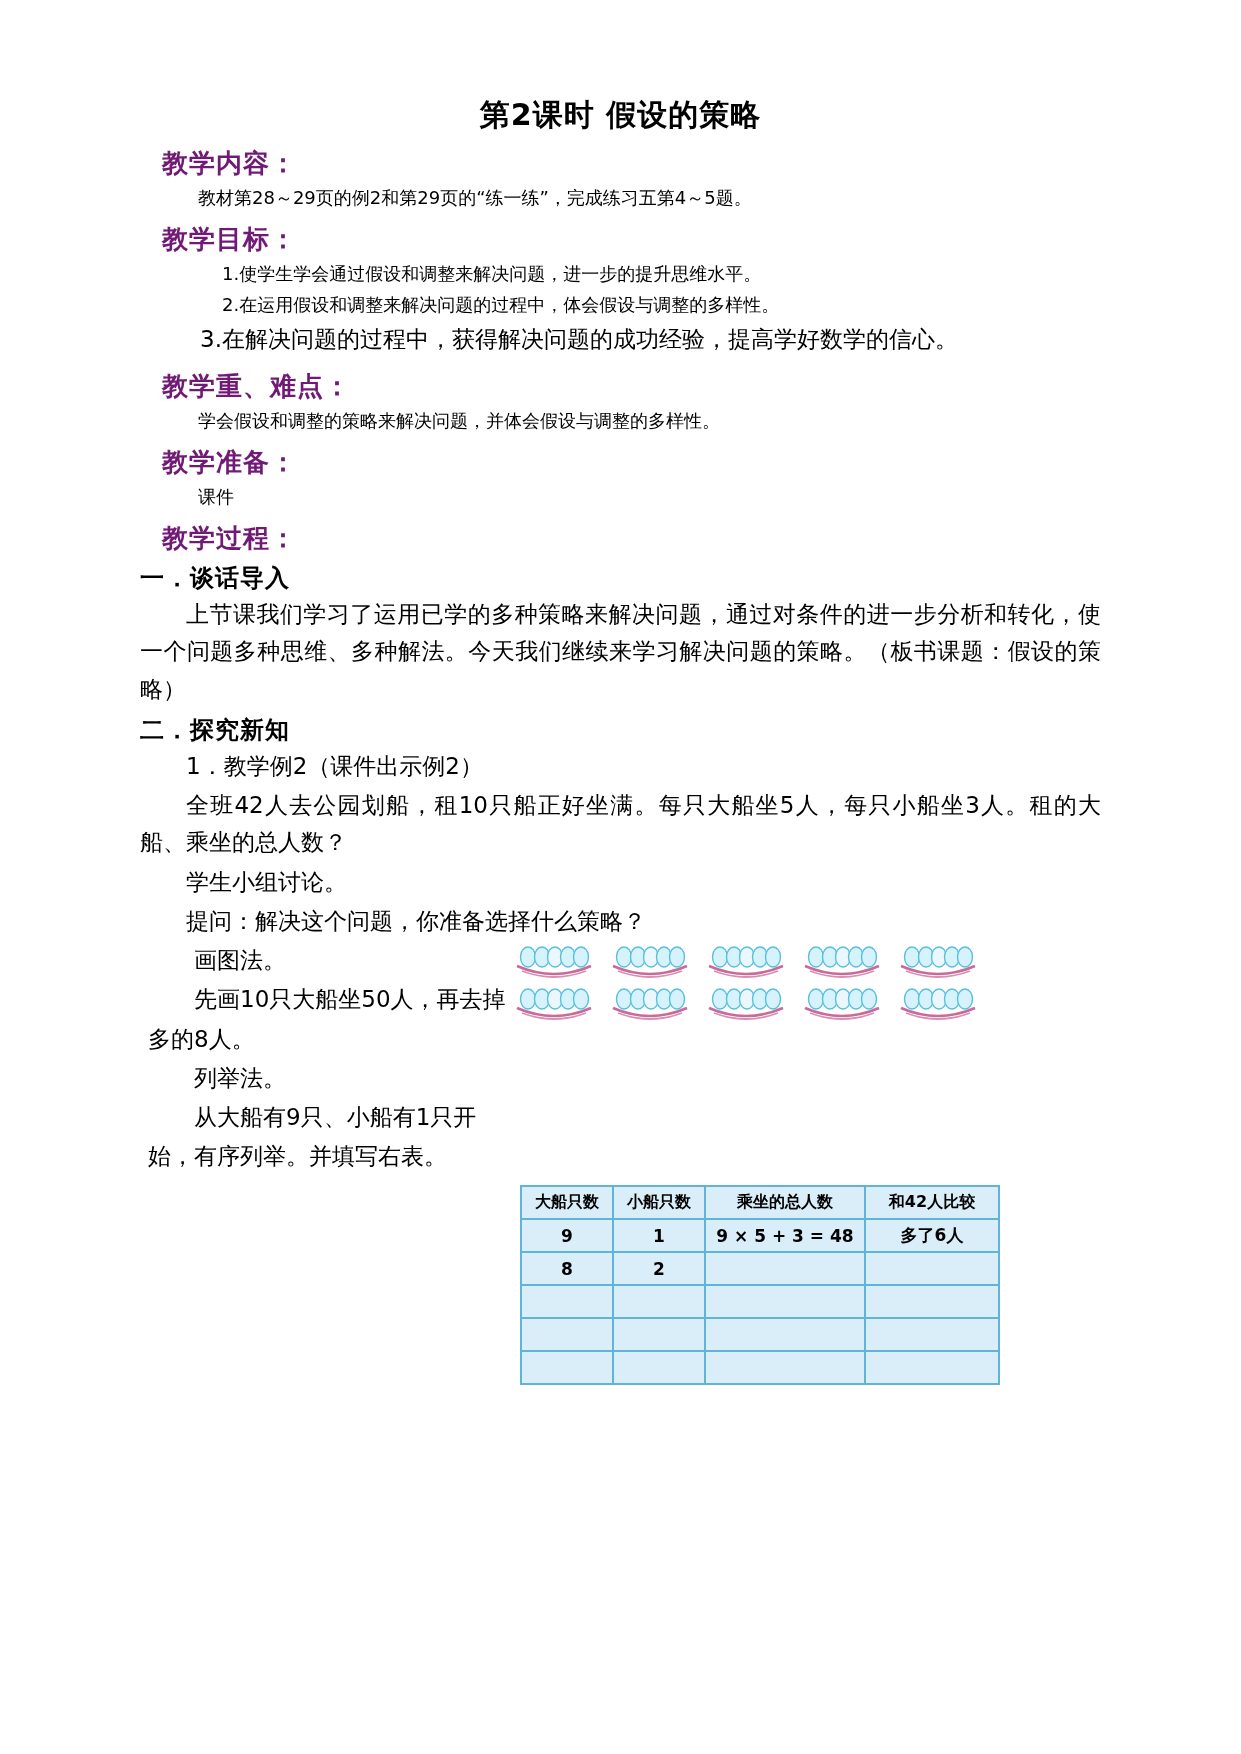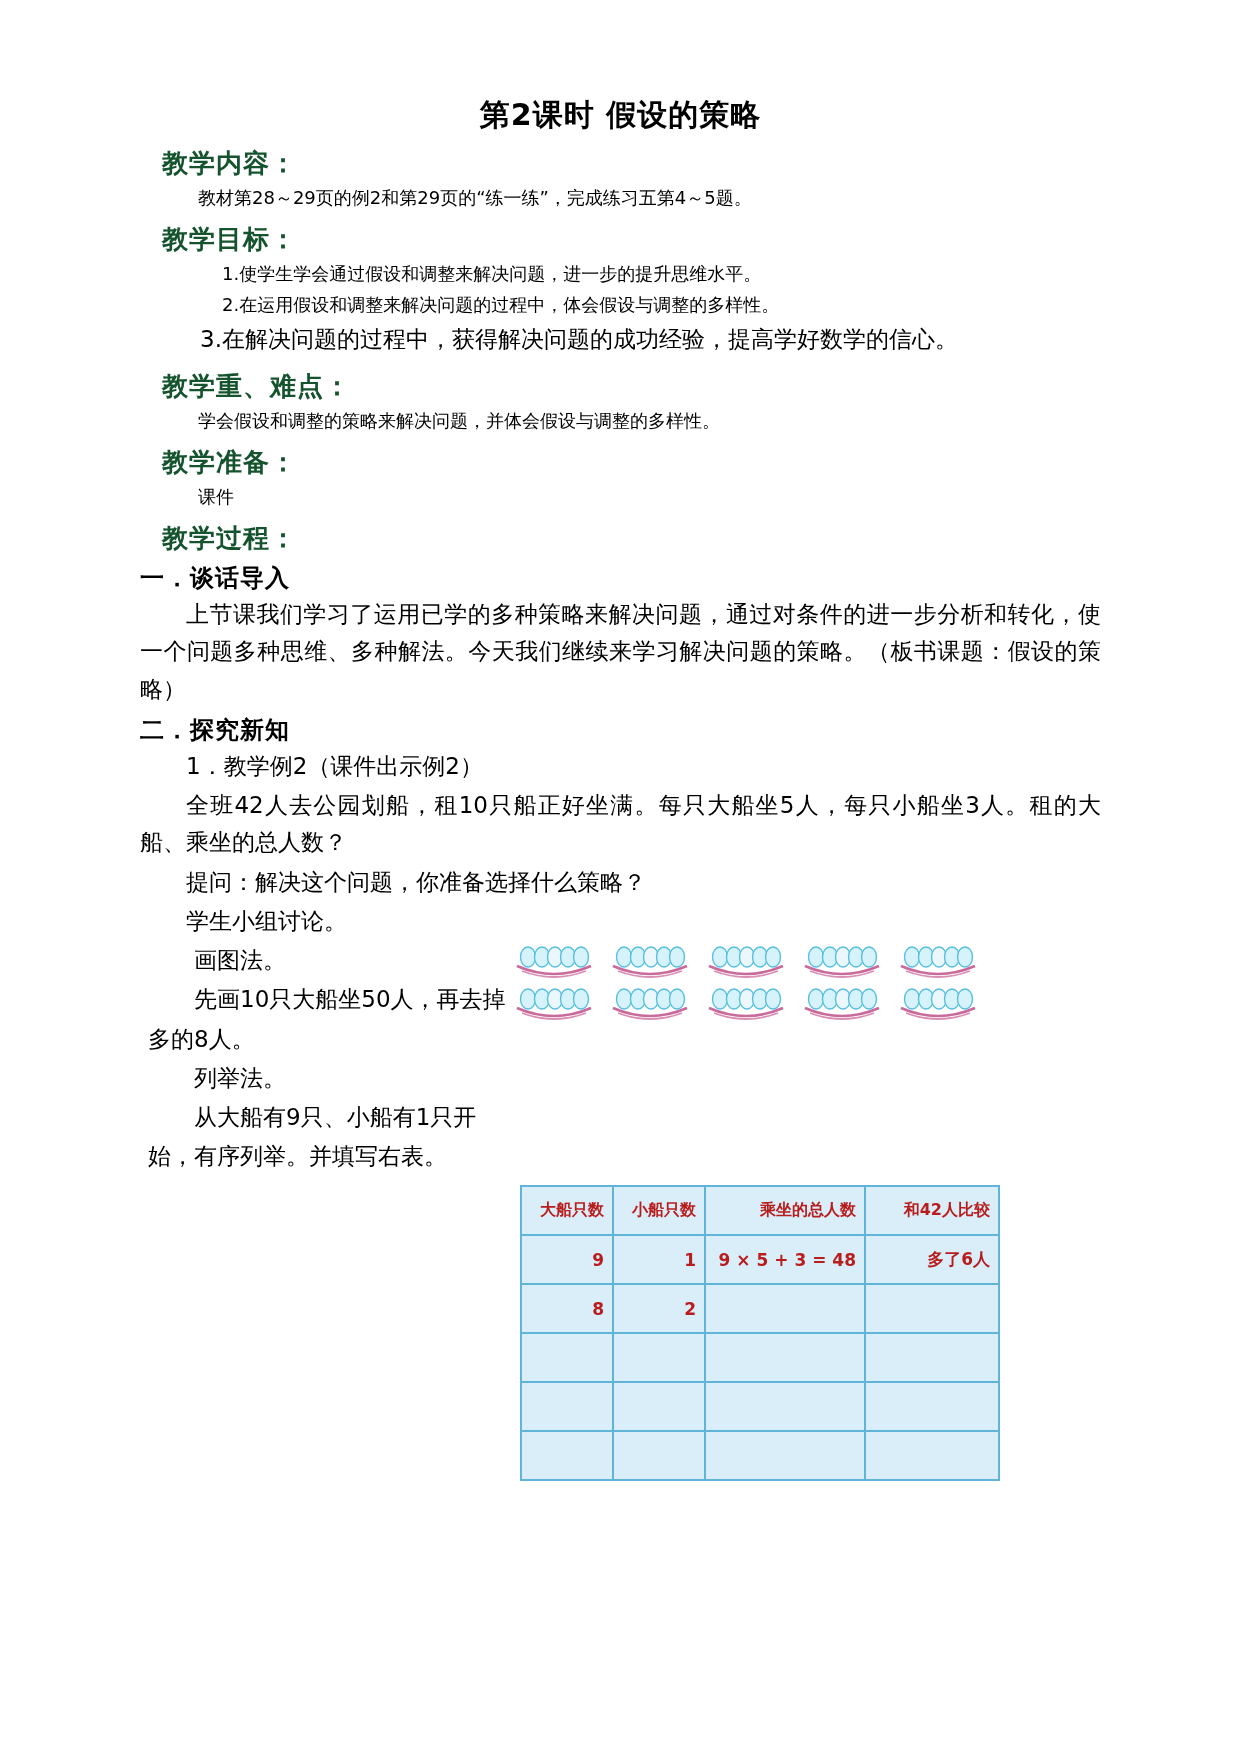--- a/index.html
+++ b/index.html
@@ -25,21 +25,21 @@
   .doc-title {
     text-align: center;
     font-size: 30px;
     font-weight: bold;
     letter-spacing: 1px;
     margin: 0;
     padding-top: 95px;
     font-family: "DejaVu Sans", "Liberation Sans", sans-serif;
   }
   .section-head {
-    color: #14532d;
+    color: #701a75;
     font-weight: bold;
     font-size: 26px;
     margin: 10px 0 2px 162px;
     letter-spacing: 1px;
   }
   .body-line {
     font-size: 18px;
     margin: 0 16px 2px 162px;
     line-height: 1.62;
     letter-spacing: 0px;
@@ -101,27 +101,27 @@
   }
   table.enum {
     border-collapse: collapse;
     width: 478px;
     background: #d9eef8;
     table-layout: fixed;
   }
   table.enum td, table.enum th {
     border: 2px solid #5fb4d8;
     height: 31px;
-    text-align: right;
+    text-align: center;
     vertical-align: middle;
-    color: #b91c1c;
+    color: #000000;
     font-size: 17px;
     font-weight: bold;
     font-family: "DejaVu Sans", "Liberation Sans", sans-serif;
-    padding: 8px;
+    padding: 0;
     background: #d9eef8;
   }
   table.enum th { font-size: 16px; }
   table.enum col.c1 { width: 92px; }
   table.enum col.c2 { width: 92px; }
   table.enum col.c3 { width: 160px; }
   table.enum col.c4 { width: 134px; }
 </style>
 </head>
 <body>
@@ -145,22 +145,22 @@
   <div class="body-line indent1">课件</div>
 
   <div class="section-head">教学过程：</div>
 
   <div class="num-head">一．谈话导入</div>
   <div class="para">上节课我们学习了运用已学的多种策略来解决问题，通过对条件的进一步分析和转化，使一个问题多种思维、多种解法。今天我们继续来学习解决问题的策略。（板书课题：假设的策略）</div>
 
   <div class="num-head">二．探究新知</div>
   <div class="sub-item">1．教学例2（课件出示例2）</div>
   <div class="para">全班42人去公园划船，租10只船正好坐满。每只大船坐5人，每只小船坐3人。租的大船、乘坐的总人数？</div>
+  <div class="sub-item">学生小组讨论。</div>
   <div class="sub-item">提问：解决这个问题，你准备选择什么策略？</div>
-  <div class="sub-item">学生小组讨论。</div>
 
   <div class="split">
     <div class="left-col">
       <div class="sub-item" style="margin-left:0;margin-right:0;">画图法。</div>
       <div class="sub-item" style="margin-left:0;margin-right:0;">先画10只大船坐50人，再去掉</div>
       <div class="sub-item" style="margin-left:0;margin-right:0;text-indent:0;">多的8人。</div>
       <div class="sub-item" style="margin-left:0;margin-right:0;">列举法。</div>
       <div class="sub-item" style="margin-left:0;margin-right:0;">从大船有9只、小船有1只开</div>
       <div class="sub-item" style="margin-left:0;margin-right:0;text-indent:0;">始，有序列举。并填写右表。</div>
     </div>

